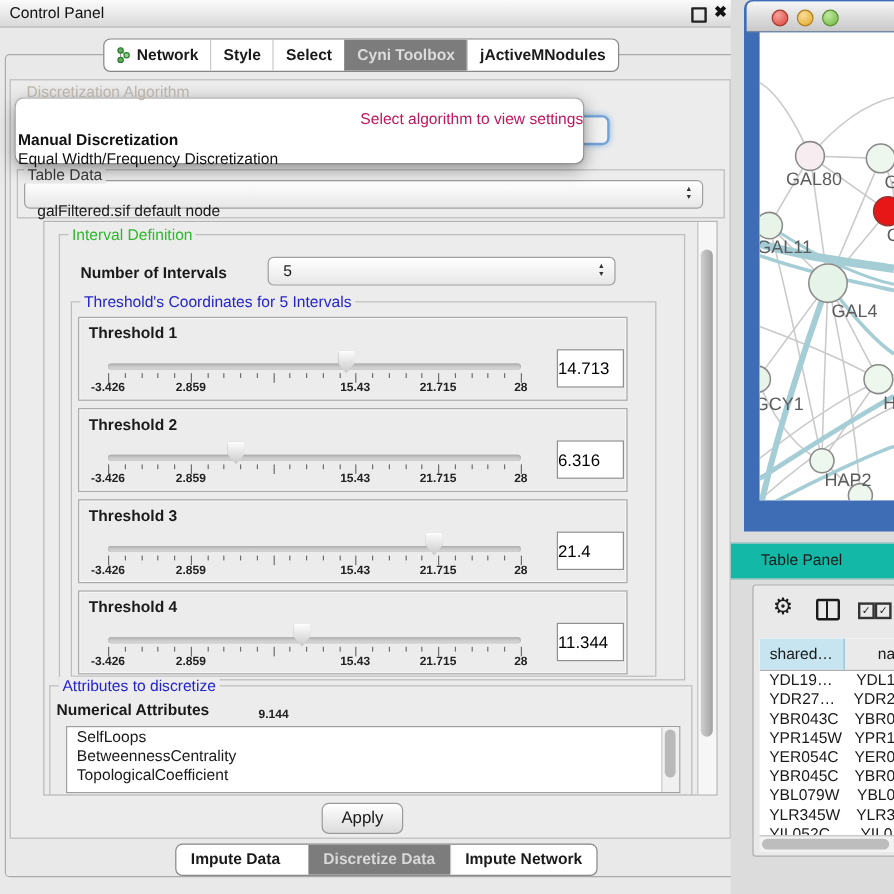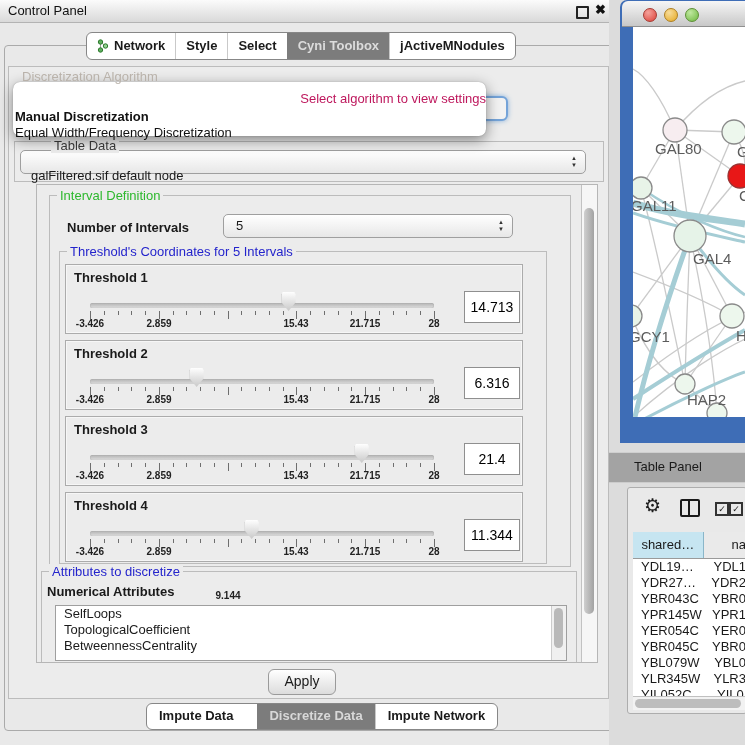--- a/index.html
+++ b/index.html
@@ -32,21 +32,21 @@
   .popup .opt{height:16px;padding-left:2px;color:#111;}
   .popup .opt.bold{font-weight:bold;}
 
   .group{border:1px solid #bcbcbc;}
   .group-label{position:absolute;background:#ececec;padding:0 3px;white-space:nowrap;z-index:2;}
   .gl-gray{color:#3c3c3c;}
   .gl-green{color:#2db82d;}
   .gl-blue{color:#2424cc;}
 
   .td-group{left:14px;top:141px;width:588px;height:39px;}
-  .td-label{left:20px;top:138px;margin-left:31px;}
+  .td-label{left:20px;top:138px;}
   .combo{left:20px;top:150px;width:564px;height:22px;border:1px solid #9f9f9f;border-radius:5px;
          background:linear-gradient(#ffffff,#e7e7e7);}
   .combo .val{position:absolute;left:10px;top:17px;}
   .spin-arrows{position:absolute;right:8px;top:4px;display:flex;flex-direction:column;font-size:6px;
                line-height:7px;color:#333;}
 
   .viewport{left:36px;top:184px;width:560px;height:477px;border:1px solid #b6b6b6;background:#ececec;overflow:hidden;}
   .vscroll{position:absolute;right:0;top:0;width:15px;height:100%;background:#f6f6f6;border-left:1px solid #c2c2c2;}
   .vscroll .thumb{position:absolute;left:2px;top:23px;width:10px;height:406px;border-radius:5px;
                   background:linear-gradient(90deg,#cfcfcf,#a2a2a2);}
@@ -69,21 +69,21 @@
   .tick.major{height:8px;}
   .handle{position:absolute;top:27px;width:14px;height:19px;
           background:linear-gradient(#fefefe,#c9c9c9);
           clip-path:polygon(8% 0%,92% 0%,100% 12%,100% 55%,50% 100%,0% 55%,0% 12%);
           filter:drop-shadow(0 0 1px #777);}
   .tick-labels span{position:absolute;top:53px;width:44px;text-align:center;font-size:10px;font-weight:bold;color:#222;}
   .tick-labels span:nth-child(1){left:2px;}  .tick-labels span:nth-child(2){left:71px;}
   .tick-labels span:nth-child(3){left:140px;margin-top:44px;}.tick-labels span:nth-child(4){left:208px;}
   .tick-labels span:nth-child(5){left:277px;}.tick-labels span:nth-child(6){left:346px;}
   .value-box{position:absolute;left:398px;top:26px;width:54px;height:30px;border:1px solid #8f8f8f;
-             background:#fff;text-align:center;font-size:14px;font-family:"Liberation Sans",sans-serif;padding:0;}
+             background:#fff;font-size:14px;font-family:"Liberation Sans",sans-serif;padding:0;}
 
   .attr-group{left:4px;top:386px;width:534px;height:92px;}
   .attr-label{left:12px;top:379px;}
   .attr-title{left:10px;top:399px;font-weight:bold;}
   .attr-list{left:18px;top:420px;width:510px;height:54px;background:#fff;border:1px solid #9f9f9f;overflow:hidden;}
   .attr-list .item{padding-left:8px;height:16px;line-height:16px;}
   .list-scroll{position:absolute;right:0;top:0;width:14px;height:100%;background:#f0f0f0;border-left:1px solid #ccc;}
   .list-scroll .thumb{position:absolute;left:2px;top:2px;width:9px;height:40px;border-radius:5px;background:#b9b9b9;}
 
   .apply-btn{left:268px;top:669px;width:66px;height:24px;border:1px solid #9a9a9a;border-radius:6px;
@@ -100,21 +100,21 @@
   .net-window{left:620px;top:0;width:125px;height:443px;background:#3e6db6;border-top-left-radius:7px;}
   .net-titlebar{position:absolute;left:2px;top:1px;width:123px;height:25px;border-top-left-radius:6px;
                 background:linear-gradient(#f6f6f6,#c8c8c8);border-bottom:1px solid #8f8f8f;}
   .mac-btn{position:absolute;top:7px;width:12px;height:12px;border-radius:50%;}
   .mac-red{left:21px;background:radial-gradient(circle at 35% 30%,#f4a29b,#dd4138);border:1px solid #a53a32;}
   .mac-yellow{left:42px;background:radial-gradient(circle at 35% 30%,#f7dc9a,#e5a922);border:1px solid #ad7f21;}
   .mac-green{left:63px;background:radial-gradient(circle at 35% 30%,#c0e8a0,#6db83f);border:1px solid #5d8f36;}
   .net-canvas{position:absolute;left:13px;top:27px;width:112px;height:390px;background:#fff;overflow:hidden;}
   .net-canvas svg text{font-family:"Liberation Sans",sans-serif;font-size:15px;fill:#5c5c5c;}
 
-  .tp-header{left:609px;top:452px;width:136px;height:29px;background:#a3a3a3;
+  .tp-header{left:609px;top:452px;width:136px;height:29px;background:#14b8a6;
              border-top:1px solid #cfcfcf;border-bottom:1px solid #cccccc;text-align:center;}
   .tp-header .t{position:absolute;left:25px;top:6px;}
 
   .table-box{left:627px;top:487px;width:118px;height:225px;background:#e9e9e9;border:1px solid #adadad;border-radius:3px;}
   .gear{position:absolute;left:16px;top:6px;font-size:19px;color:#1c1c1c;}
   .col-icon{position:absolute;left:52px;top:11px;width:16px;height:14px;border:2px solid #1a1a1a;border-radius:2px;
             background:linear-gradient(90deg,transparent 6px,#1a1a1a 6px,#1a1a1a 8px,transparent 8px);}
   .chk{position:absolute;top:14px;width:10px;height:10px;border:2px solid #333;font-size:9px;line-height:10px;
        text-align:center;color:#222;}
   .chk1{left:87px;} .chk2{left:101px;}
@@ -375,22 +375,22 @@
       </div>
       <input class="value-box" value="11.344" style="">
     </div>
 
     <div class="abs group attr-group"></div>
     <div class="abs group-label gl-blue attr-label">Attributes to discretize</div>
     <div class="abs attr-title">Numerical Attributes</div>
     <div class="abs attr-list">
       <div id="attr-items">
           <div class="item">SelfLoops</div>
+          <div class="item">BetweennessCentrality</div>
           <div class="item">TopologicalCoefficient</div>
-          <div class="item">BetweennessCentrality</div>
         </div>
       <div class="list-scroll">
           <div class="thumb"></div>
         </div>
     </div>
 
     <div class="vscroll">
       <div class="thumb"></div>
     </div>
   </div>

